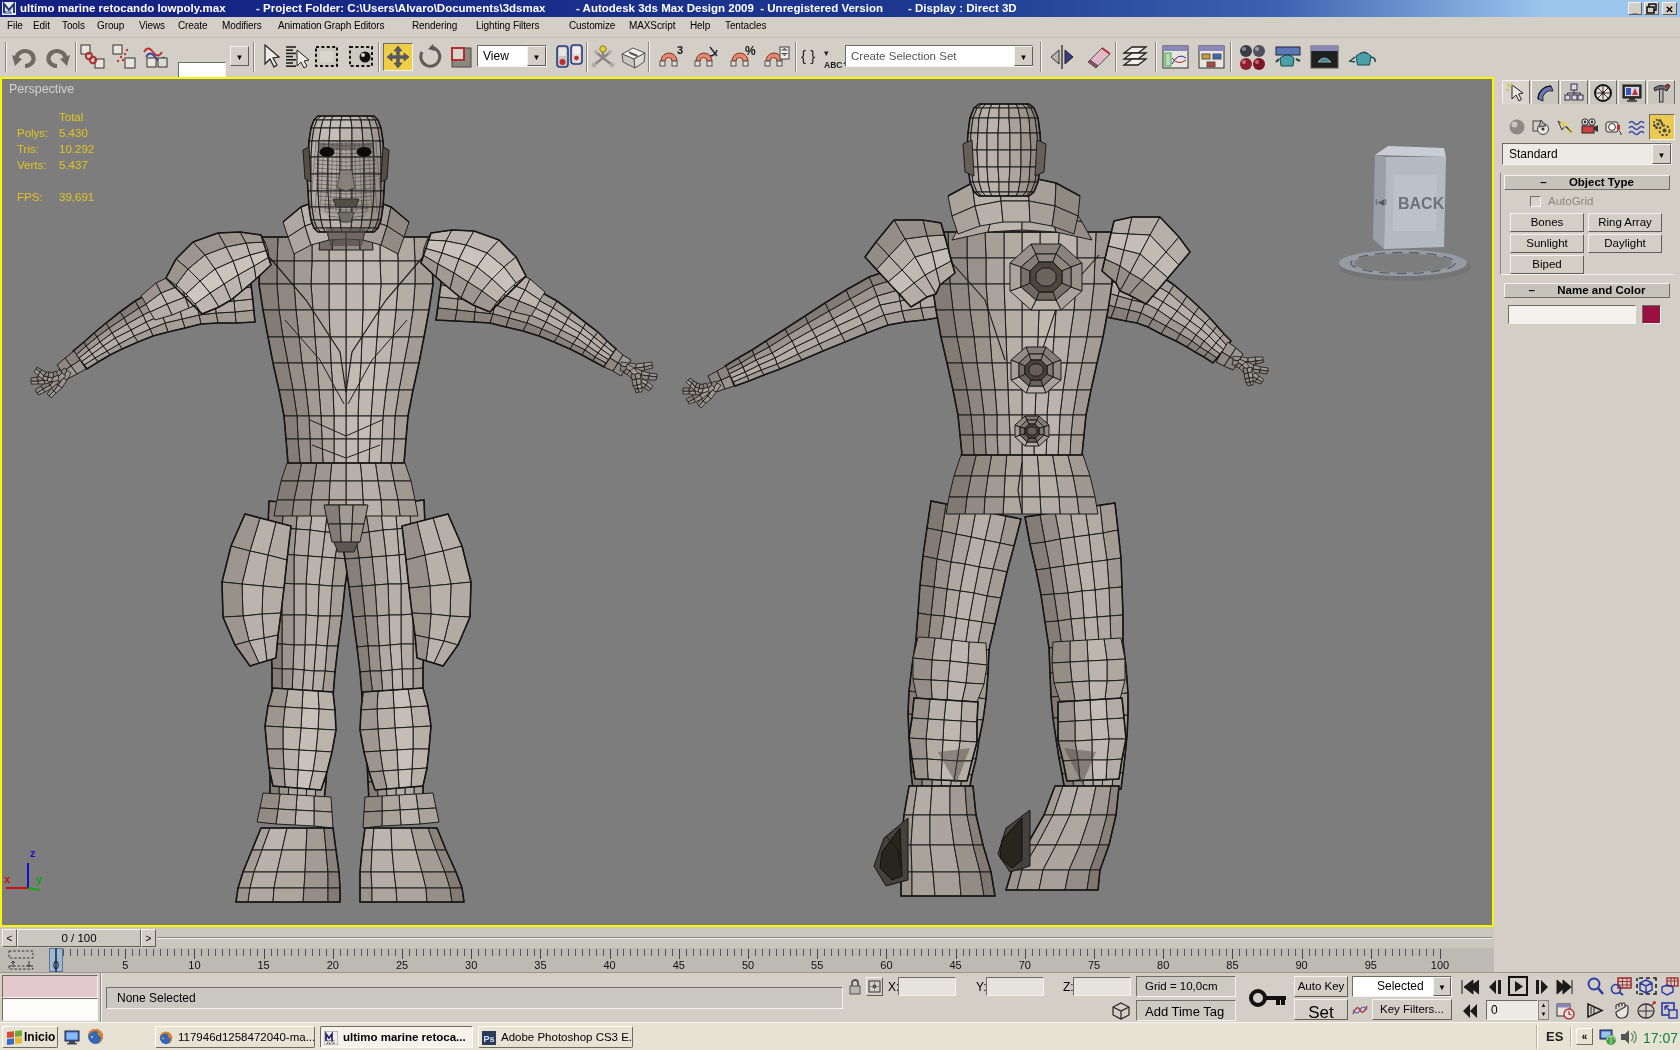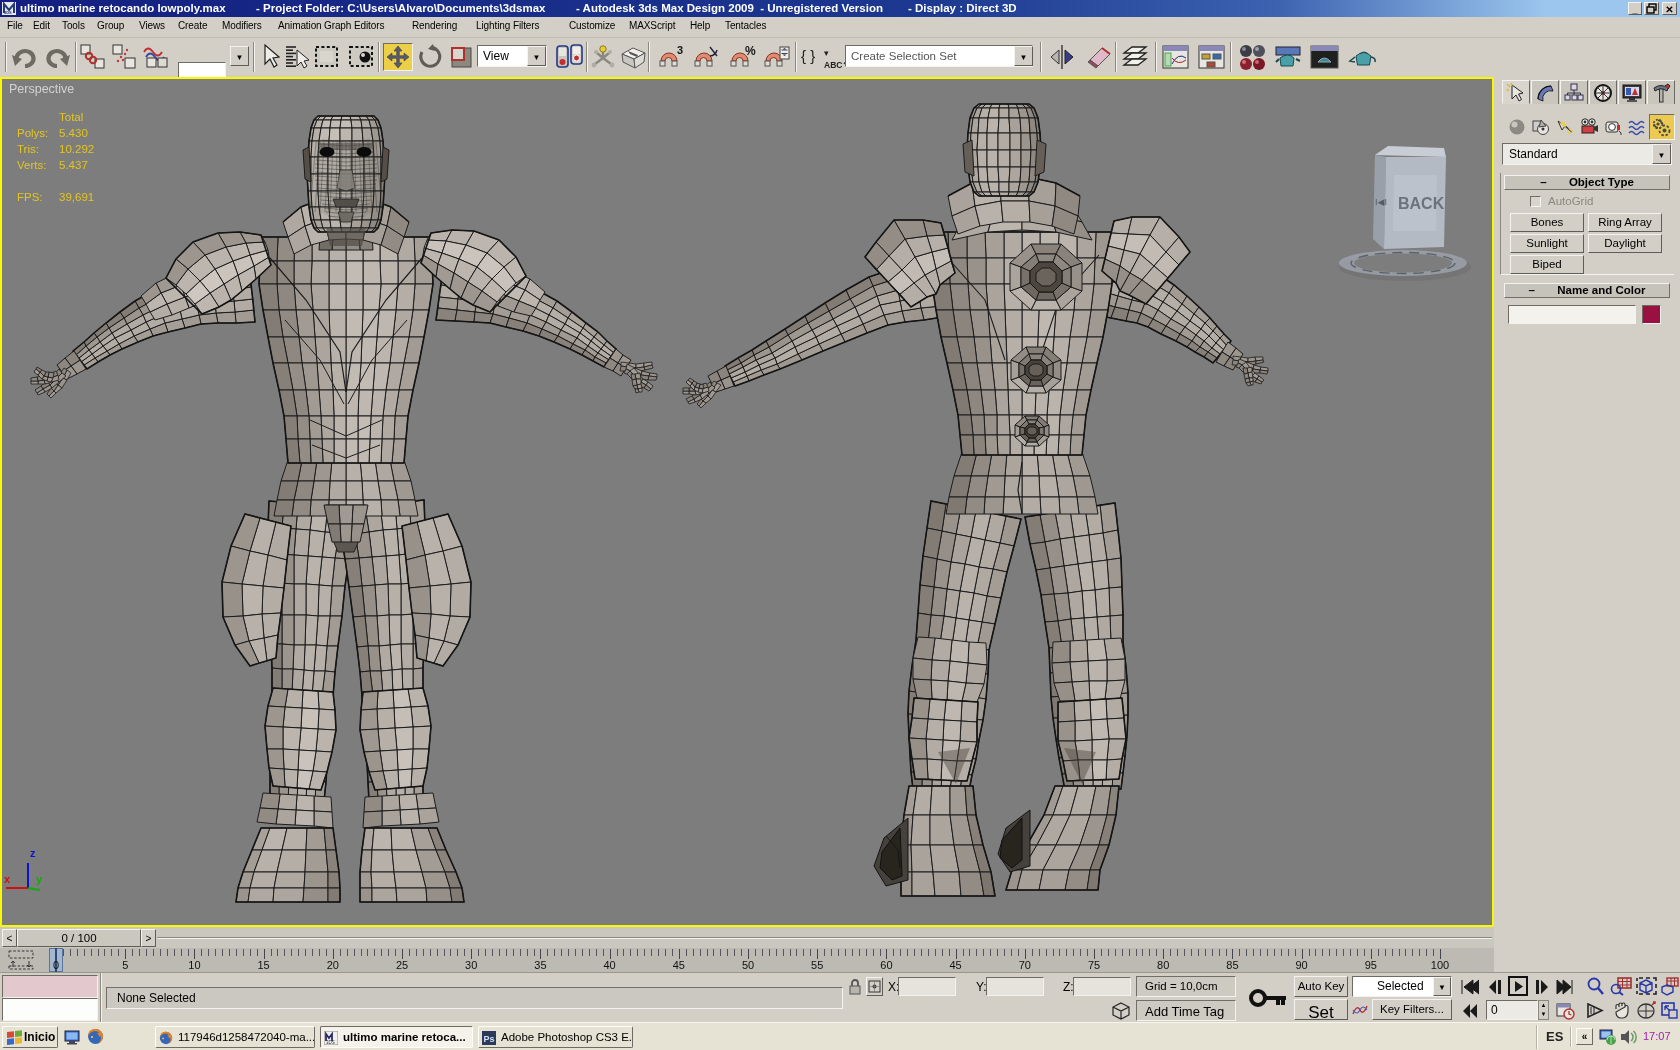--- a/index.html
+++ b/index.html
@@ -2316,13 +2316,13 @@
     <svg class="abs" style="left:1598px;top:5px" width="19" height="18" viewBox="0 0 19 18">
       <rect x="2" y="2" width="12" height="9" fill="#3a6ad8" stroke="#223"></rect>
       <rect x="3.5" y="3.5" width="9" height="6" fill="#9cc2ee"></rect>
       <circle cx="13" cy="12" r="5" fill="#48a048"></circle>
       <path d="M9 12 a4 4 0 0 1 8 0 M13 8 v8" stroke="#d8f0d8" stroke-width="0.8" fill="none"></path>
     </svg>
     <svg class="abs" style="left:1620px;top:6px" width="18" height="16" viewBox="0 0 18 16">
       <path d="M1 5 h4 l4 -4 v14 l-4 -4 h-4 Z" fill="#555"></path>
       <path d="M11 4 a5 5 0 0 1 0 8 M13.5 2 a8 8 0 0 1 0 12" stroke="#6a9a6a" fill="none" stroke-width="1.5"></path>
     </svg>
-    <div class="abs" style="left:1643px;top:7px;font-size:11px;color:#a21caf">17:07</div>
+    <div class="abs" style="left:1643px;top:7px;font-size:14px;color:#15803d">17:07</div>
   </div>
 </body></html>

